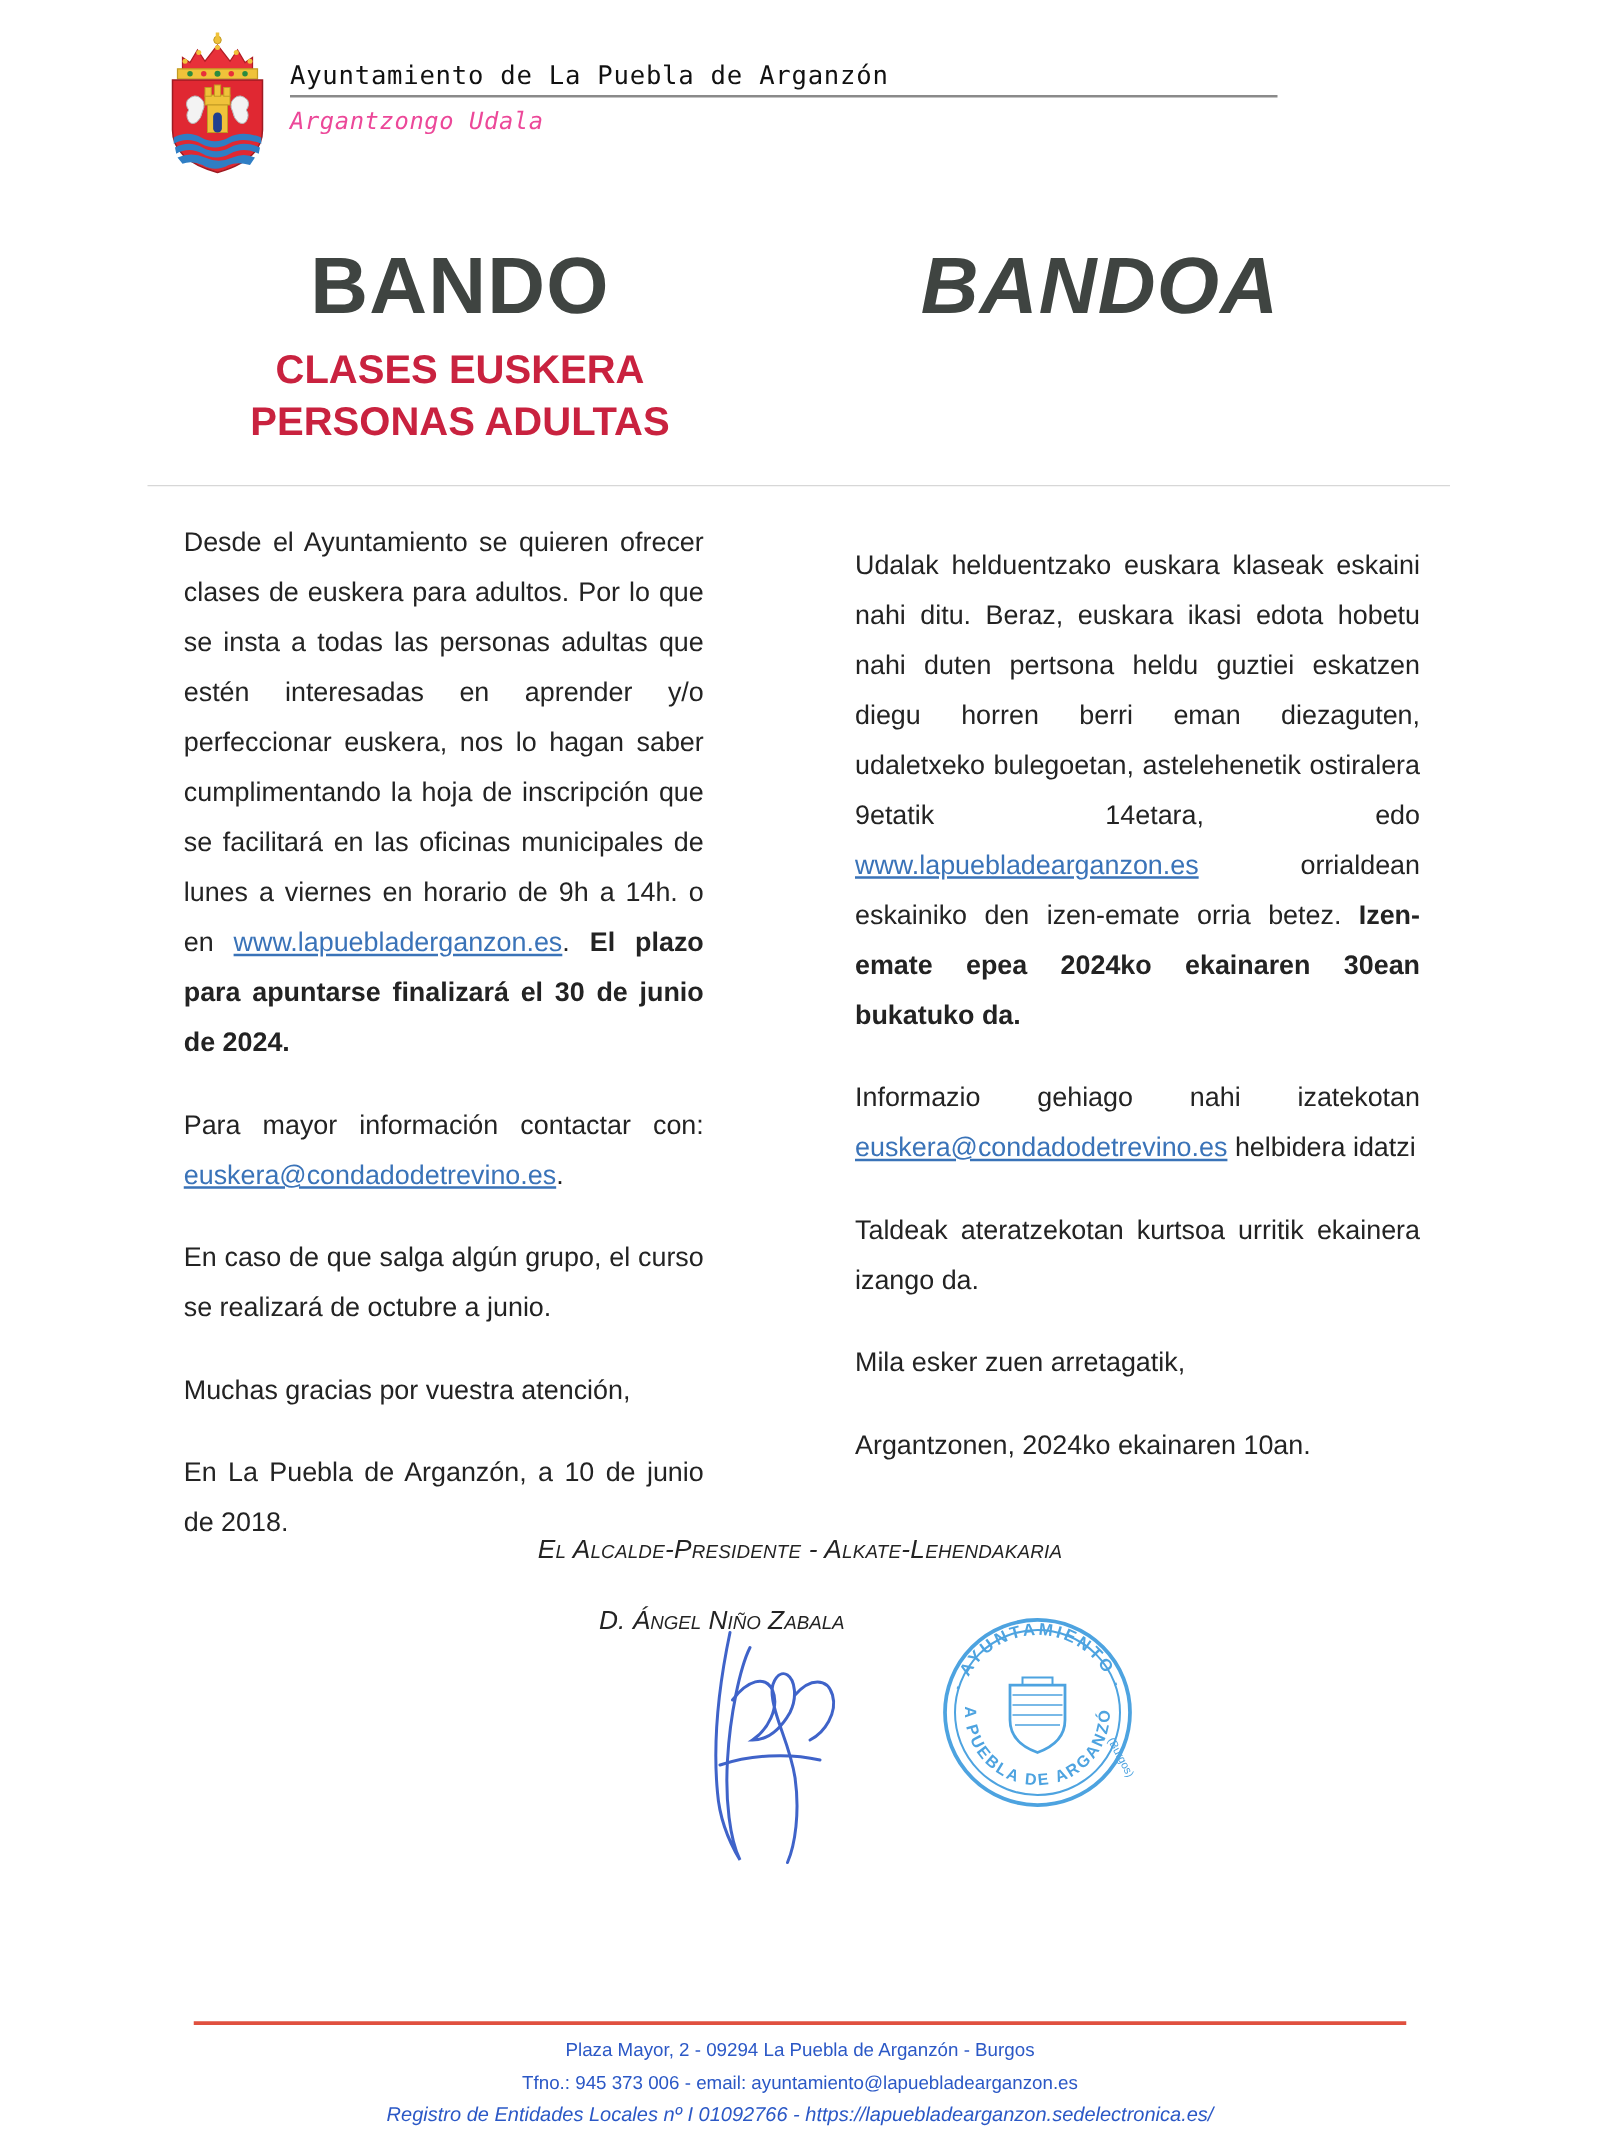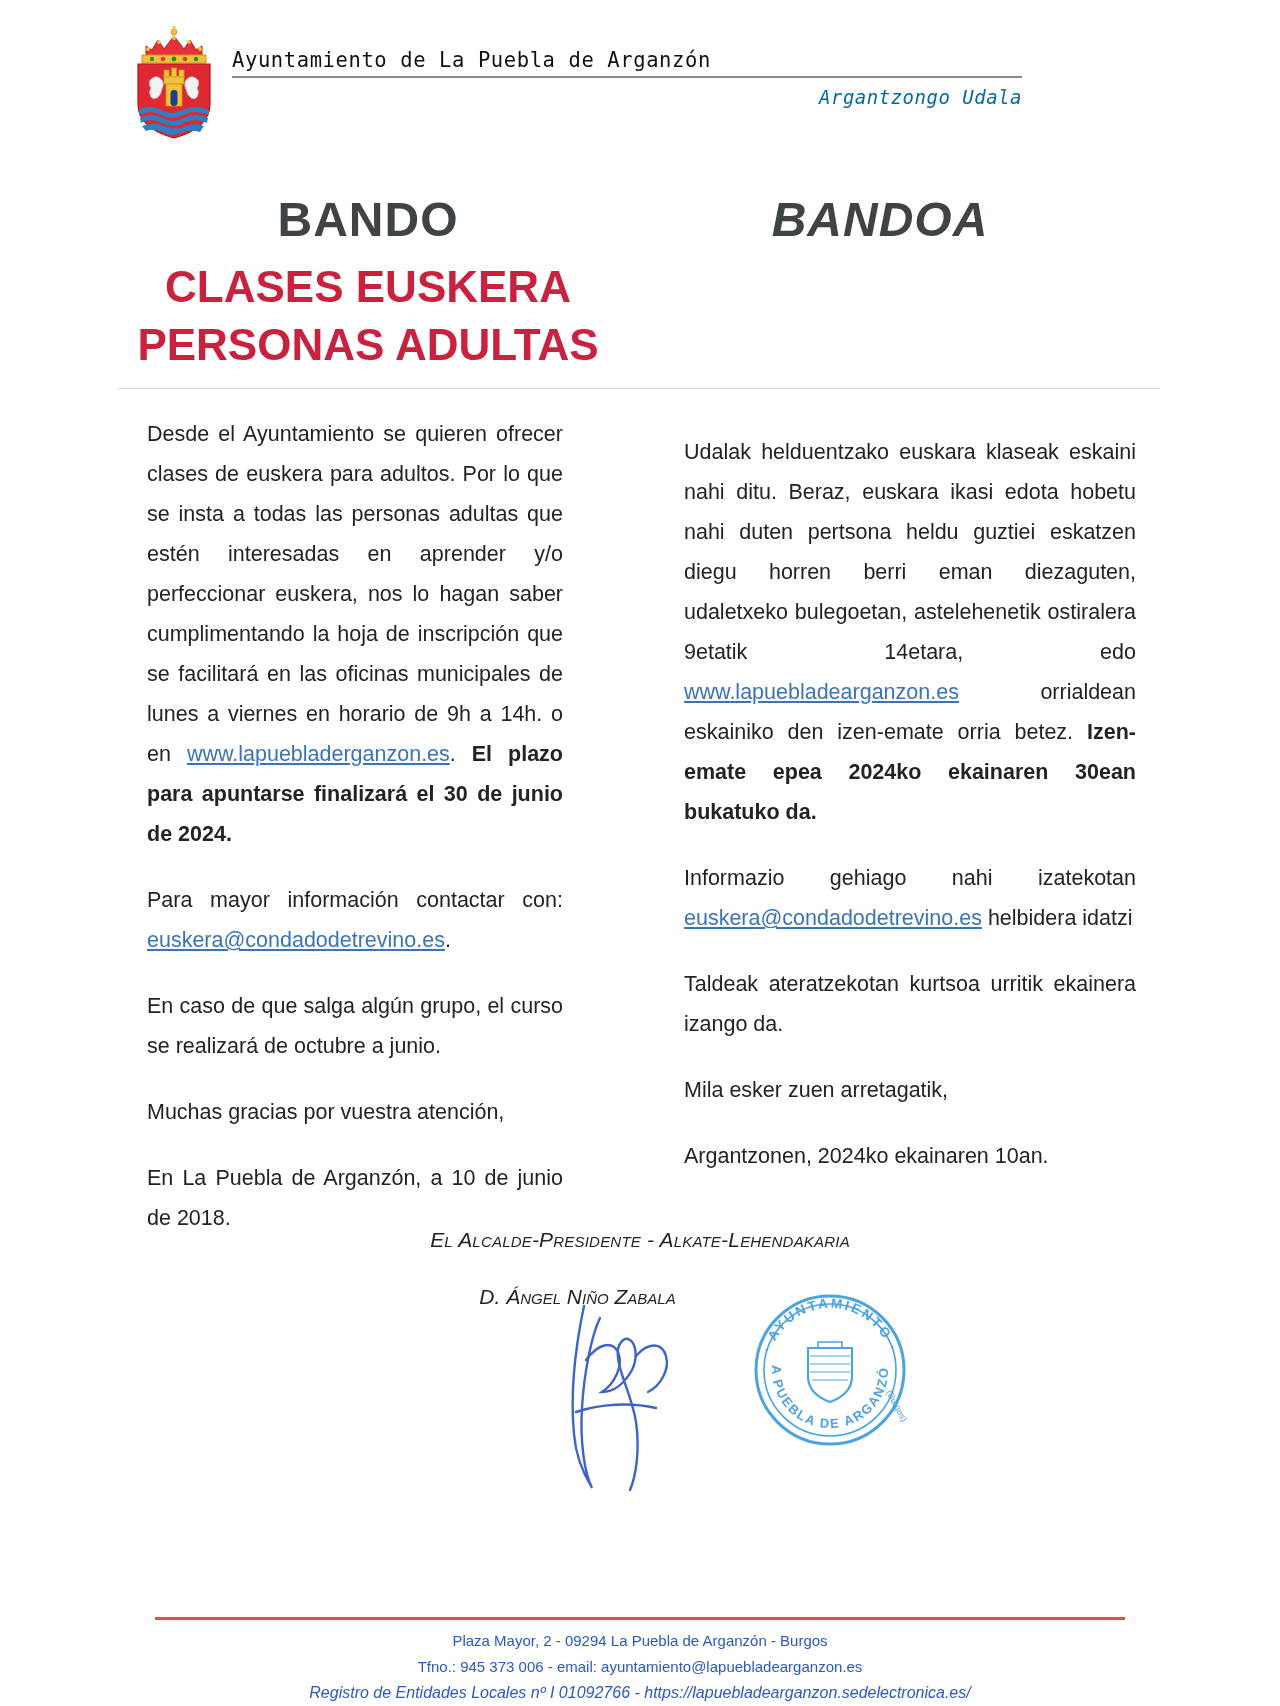--- a/index.html
+++ b/index.html
@@ -50,22 +50,22 @@
     width: 790px;
     height: 2px;
     background: #8a8a8a;
   }
   .header-line-eu {
     margin-top: 8px;
     font-family: "DejaVu Sans Mono", "Liberation Mono", monospace;
     font-size: 19px;
     font-style: italic;
     letter-spacing: 0.5px;
-    color: #0369a1;
-    text-align: right;
+    color: #ec4899;
+    text-align: left;
     width: 790px;
     white-space: nowrap;
   }
 
   
   .titles {
     position: absolute;
     left: 0;
     top: 196px;
     width: 1280px;
@@ -73,32 +73,32 @@
   }
   .title-col {
     position: absolute;
     top: 0;
     text-align: center;
   }
   .title-col.es { left: 118px; width: 500px; }
   .title-col.eu { left: 600px; width: 560px; }
 
   .bando {
-    font-size: 48px;
+    font-size: 64px;
     font-weight: 700;
     letter-spacing: 1px;
     color: #3f4441;
     line-height: 1.0;
     margin: 0;
   }
   .bando.italic { font-style: italic; }
 
   .subtitle {
     margin-top: 14px;
-    font-size: 44px;
+    font-size: 32px;
     font-weight: 700;
     color: #c9223f;
     line-height: 1.32;
   }
   .subtitle.italic { font-style: italic; }
 
   .title-rule {
     position: absolute;
     left: 118px;
     top: 388px;

